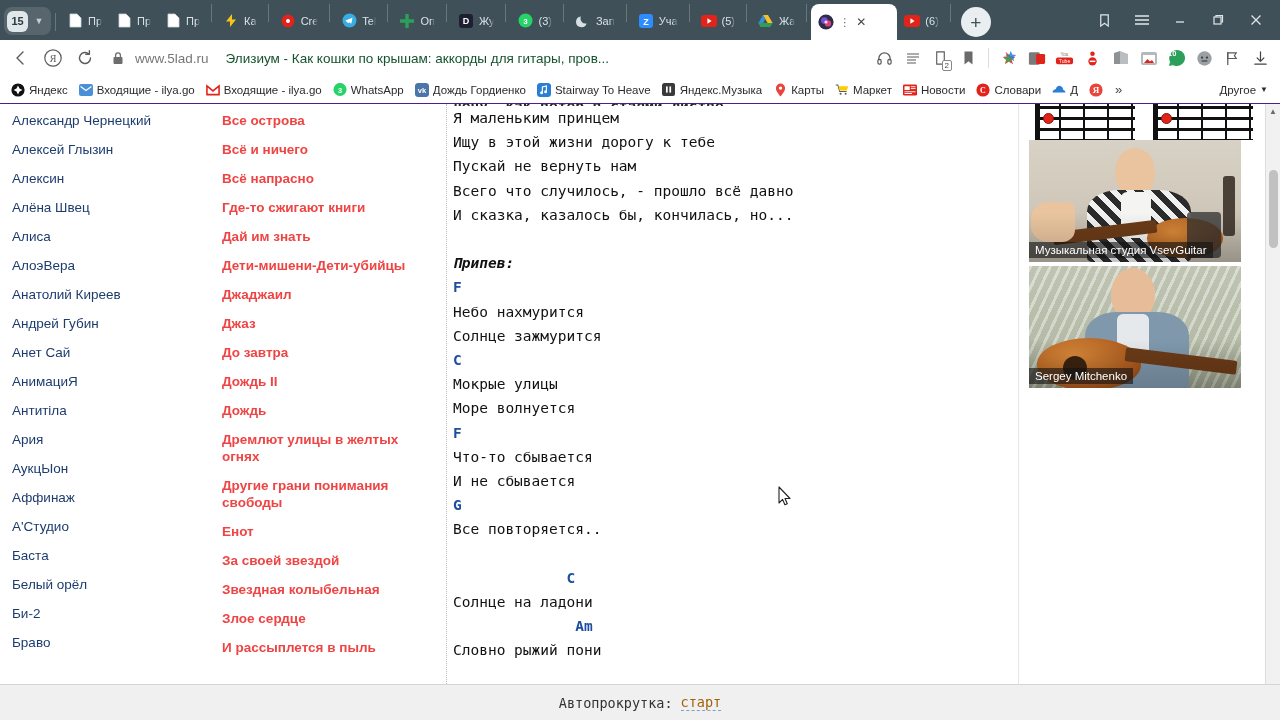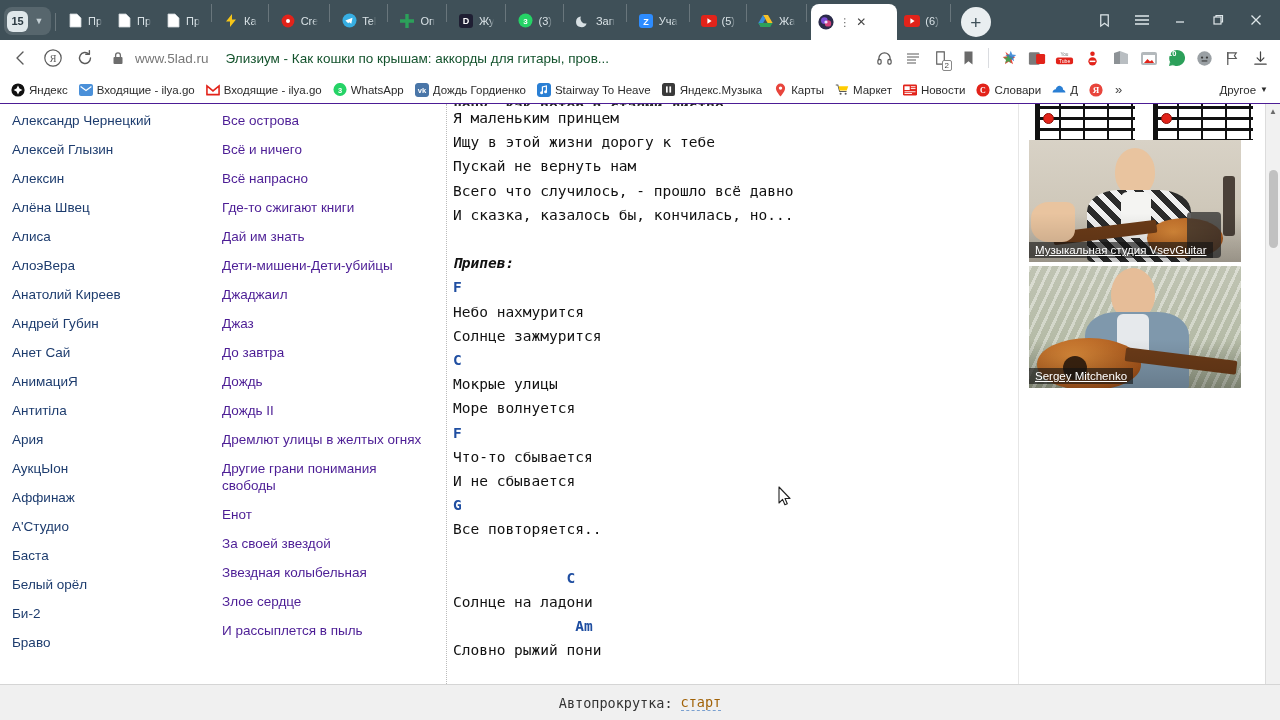--- a/index.html
+++ b/index.html
@@ -170,21 +170,21 @@
   .col-artists {
     width: 218px; flex: 0 0 218px; padding: 8px 0 0 12px;
   }
   .col-songs {
     width: 228px; flex: 0 0 228px; padding: 8px 0 0 4px;
   }
   .sitelink {
     display: block; color: #1d3c6e; font-size: 13.5px;
     line-height: 17px; margin-bottom: 12px; padding-right: 14px;
   }
-  .col-songs .sitelink { color: #4c1d95; }
+  .col-songs .sitelink { color: #ef4444; font-weight: bold; }
 
   
   .col-lyrics {
     flex: 1 1 auto; border-left: 1px dotted #bbb;
     padding: 0 0 0 6px; position: relative; overflow: hidden;
   }
   .lyrics {
     font-family: "DejaVu Sans Mono", "Liberation Mono", monospace;
     font-size: 14.5px; line-height: 24.2px; color: #111;
     white-space: pre; padding-top: 0px; margin-top: -10px;
@@ -214,21 +214,21 @@
     background:#e2231a; border:1px solid #8c1109;
   }
   .vidcard { position: relative; width: 212px; margin: 0 0 4px 10px; }
   .vidthumb {
     width: 212px; height: 122px; position: relative; overflow: hidden;
     background: #cfc7bd;
   }
   .vidlabel {
     position: absolute; left: 0; bottom: 4px;
     background: rgba(20,20,20,0.62); color: #fff;
-    font-size: 11.5px; padding: 2px 6px; white-space: nowrap; text-decoration: underline;
+    font-size: 11.5px; padding: 2px 6px; white-space: nowrap;
   }
 
   
   .scene1 { position:absolute; inset:0; background:
       linear-gradient(180deg,#d8d2c6 0%, #cfc8ba 55%, #b9b2a4 100%); }
   .scene2 { position:absolute; inset:0; background:
       linear-gradient(180deg,#cfd2c4 0%, #c3c8b6 60%, #9aa08c 100%); }
   .head { position:absolute; border-radius:50% 50% 46% 46%; background:#e4bd9c; }
   .torso { position:absolute; border-radius:30% 30% 6% 6%; }
   .guitar-body {
@@ -752,22 +752,22 @@
       <div class="col-songs" id="songs-host">
           <a class="sitelink">Все острова</a>
           <a class="sitelink">Всё и ничего</a>
           <a class="sitelink">Всё напрасно</a>
           <a class="sitelink">Где-то сжигают книги</a>
           <a class="sitelink">Дай им знать</a>
           <a class="sitelink">Дети-мишени-Дети-убийцы</a>
           <a class="sitelink">Джаджаил</a>
           <a class="sitelink">Джаз</a>
           <a class="sitelink">До завтра</a>
+          <a class="sitelink">Дождь II</a>
           <a class="sitelink">Дождь</a>
-          <a class="sitelink">Дождь II</a>
           <a class="sitelink">Дремлют улицы в желтых огнях</a>
           <a class="sitelink">Другие грани понимания свободы</a>
           <a class="sitelink">Енот</a>
           <a class="sitelink">За своей звездой</a>
           <a class="sitelink">Звездная колыбельная</a>
           <a class="sitelink">Злое сердце</a>
           <a class="sitelink">И рассыплется в пыль</a>
         </div>
 
       <div class="col-lyrics">

